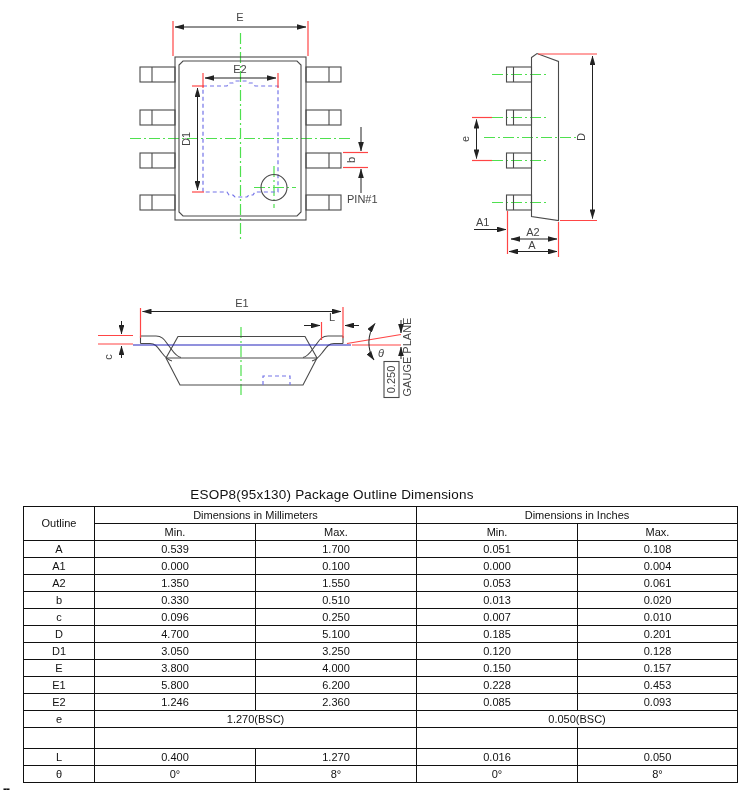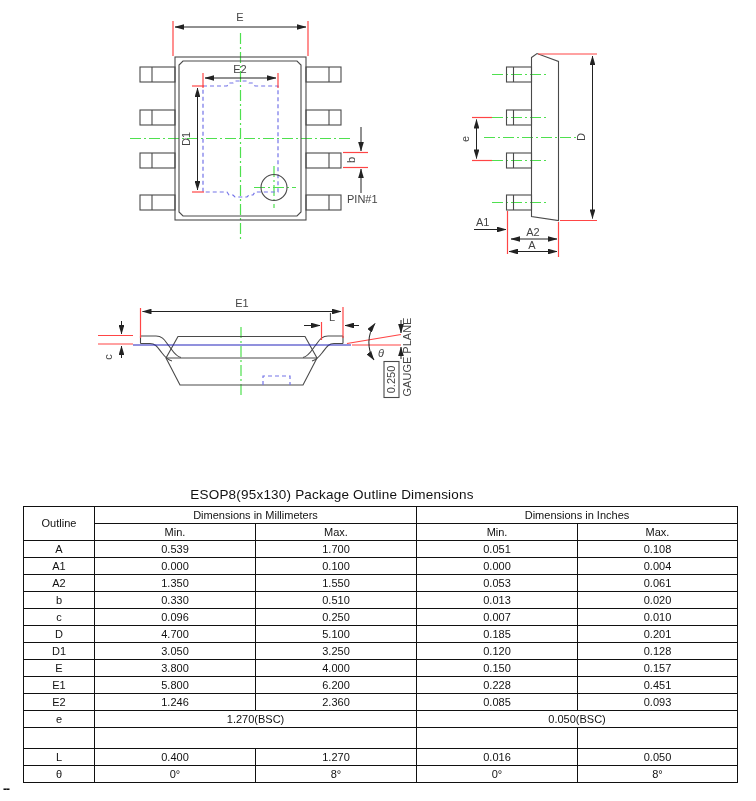--- a/index.html
+++ b/index.html
@@ -274,21 +274,21 @@
         <td>3.800</td>
         <td>4.000</td>
         <td>0.150</td>
         <td>0.157</td>
       </tr>
       <tr>
         <td>E1</td>
         <td>5.800</td>
         <td>6.200</td>
         <td>0.228</td>
-        <td>0.451</td>
+        <td>0.453</td>
       </tr>
       <tr>
         <td>E2</td>
         <td>1.246</td>
         <td>2.360</td>
         <td>0.085</td>
         <td>0.093</td>
       </tr>
     </tbody>
   <tbody>

